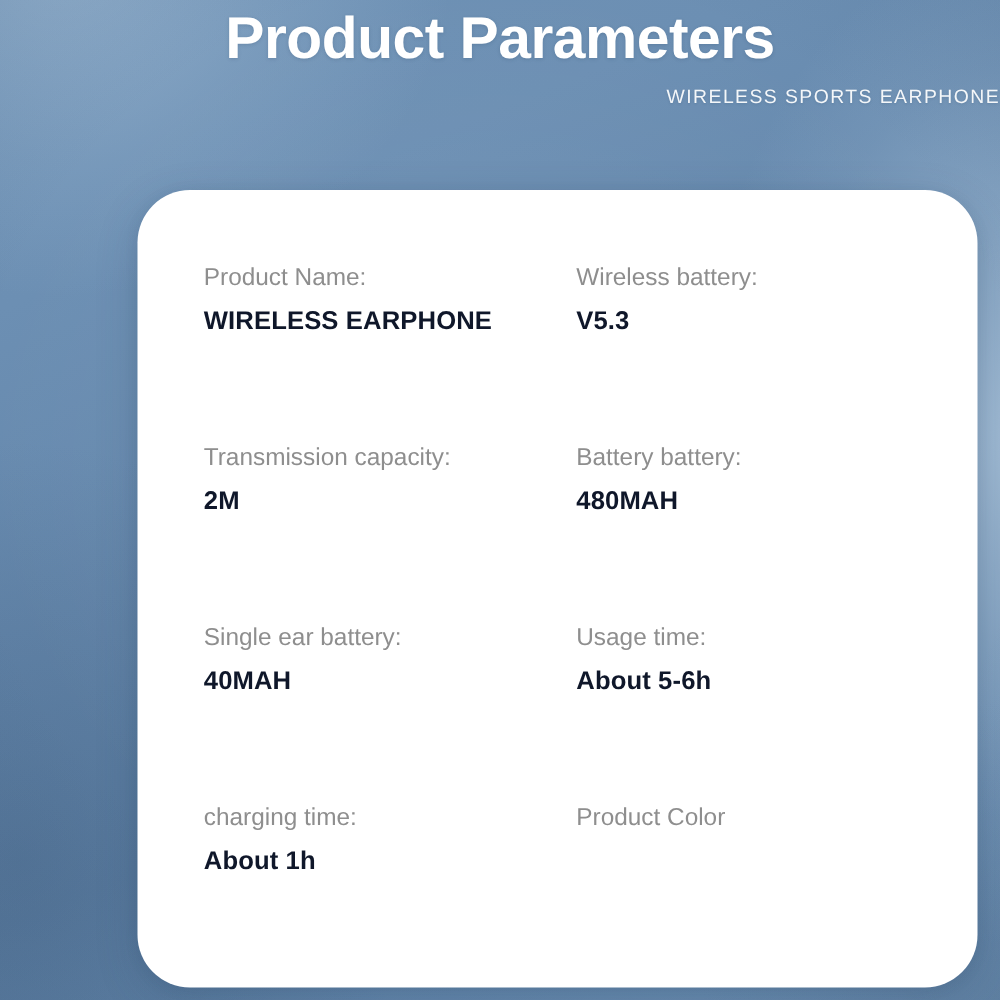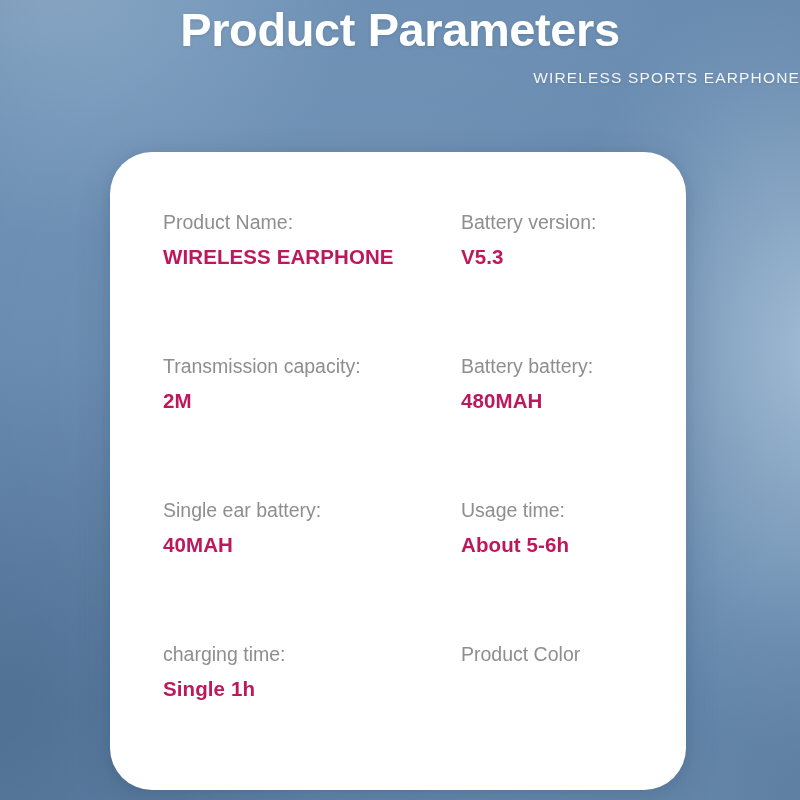--- a/index.html
+++ b/index.html
@@ -99,21 +99,21 @@
     letter-spacing: 1.15px;
     text-shadow: 0 1px 2px rgba(40,70,100,0.18);
     text-align: right;
   }
 
   
   .card {
     position: absolute;
     left: 110px;
     top: 152px;
-    width: 576px;
+    width: 672px;
     height: 638px;
     background: #ffffff;
     border-radius: 42px;
     box-shadow: 0 10px 34px rgba(38,64,94,0.20),
                 0 2px 10px rgba(38,64,94,0.10);
     z-index: 3;
     overflow: hidden;
   }
 
   .spec-grid {
@@ -136,21 +136,21 @@
     color: #8e8e8e;
     line-height: 1.25;
     white-space: nowrap;
   }
   .spec-value {
     display: block;
     margin-top: 10px;
     font-family: "Liberation Sans", sans-serif;
     font-size: 20.5px;
     font-weight: 700;
-    color: #be185d;
+    color: #0f172a;
     line-height: 1.25;
     letter-spacing: 0.1px;
     white-space: nowrap;
   }
 </style>
 </head>
 <body>
 
 <div id="page">
 
@@ -168,21 +168,21 @@
 
   <div class="card">
     <div class="spec-grid">
 
       <div class="spec-cell">
         <span class="spec-label">Product Name:</span>
         <span class="spec-value">WIRELESS EARPHONE</span>
       </div>
 
       <div class="spec-cell">
-        <span class="spec-label">Battery version:</span>
+        <span class="spec-label">Wireless battery:</span>
         <span class="spec-value">V5.3</span>
       </div>
 
       <div class="spec-cell">
         <span class="spec-label">Transmission capacity:</span>
         <span class="spec-value">2M</span>
       </div>
 
       <div class="spec-cell">
         <span class="spec-label">Battery battery:</span>
@@ -194,21 +194,21 @@
         <span class="spec-value">40MAH</span>
       </div>
 
       <div class="spec-cell">
         <span class="spec-label">Usage time:</span>
         <span class="spec-value">About 5-6h</span>
       </div>
 
       <div class="spec-cell">
         <span class="spec-label">charging time:</span>
-        <span class="spec-value">Single 1h</span>
+        <span class="spec-value">About 1h</span>
       </div>
 
       <div class="spec-cell">
         <span class="spec-label">Product Color</span>
       </div>
 
     </div>
   </div>
 
 </div>

